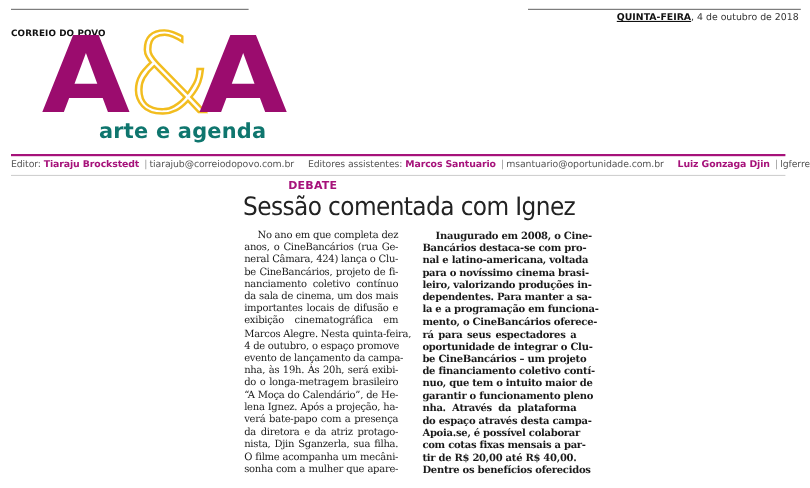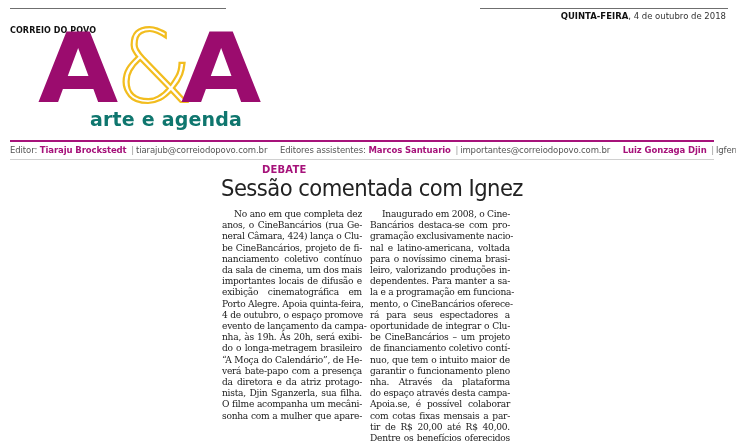--- a/index.html
+++ b/index.html
@@ -2,42 +2,42 @@
 <html><head>
   <meta charset="utf-8">
   <style>
     html, body { margin: 0; padding: 0; background: #ffffff; }
     body { width: 736px; height: 444px; position: relative; overflow: hidden; font-family: "Liberation Sans", sans-serif; }
 
     .top-rule { position: absolute; left: 10px; top: 8px; width: 216px; height: 1px; background: #6f6f6f; }
     .top-rule-right { position: absolute; left: 480px; top: 8px; width: 248px; height: 1px; background: #6f6f6f; }
     .paper-name { position: absolute; left: 10px; top: 11px; font-size: 8px; font-weight: 900; letter-spacing: 0.1px; color: #111; font-family: "DejaVu Sans", sans-serif; margin-top: 15px; }
     .date-line { position: absolute; right: 10px; top: 11px; font-size: 8.5px; color: #333; font-family: "DejaVu Sans", sans-serif; white-space: nowrap; }
-    .date-line .weekday { font-weight: 900; color: #111; }
+    .date-line .weekday { font-weight: 900; color: #111; text-decoration: underline; }
 
     .logo { position: absolute; left: 38px; top: 18px; width: 220px; height: 115px; }
     .logo-a { position: absolute; top: 3px; font-family: "DejaVu Sans", sans-serif; font-weight: 900; font-size: 96px; line-height: 1; color: #9b0c6e; letter-spacing: -2px; transform: scaleX(1.08); transform-origin: left top; }
     .logo-a.first { left: 0; }
     .logo-a.second { left: 143px; }
     .logo-amp { position: absolute; left: 77px; top: 0px; font-family: "DejaVu Sans", sans-serif; font-weight: 300; font-size: 100px; line-height: 1; color: transparent; -webkit-text-stroke: 2.2px #f2bd1f; }
     .logo-sub { position: absolute; left: 52px; top: 90px; font-family: "DejaVu Sans", sans-serif; font-weight: 700; font-size: 19px; color: #0f766e; letter-spacing: 0.2px; }
 
     .magenta-rule { position: absolute; left: 10px; top: 140px; width: 704px; height: 2px; background: #a6127a; }
     .editor-line { position: absolute; left: 10px; top: 145px; width: 704px; font-size: 8.5px; color: #555; font-family: "DejaVu Sans", sans-serif; white-space: nowrap; letter-spacing: -0.1px; }
     .editor-line .name { color: #a6127a; font-weight: 700; }
     .editor-line .sep { color: #999; margin: 0 2px; }
     .editor-line .gap { display: inline-block; width: 10px; }
     .gray-rule { position: absolute; left: 10px; top: 159px; width: 704px; height: 1px; background: #d0d0d0; }
 
     .kicker { position: absolute; left: 222px; top: 164px; font-size: 10px; font-weight: 900; color: #a6127a; font-family: "DejaVu Sans", sans-serif; letter-spacing: 0.2px; padding-left: 40px; }
     .headline { position: absolute; left: 221px; top: 175px; font-size: 23px; font-weight: 400; color: #222; font-family: "DejaVu Sans", sans-serif; letter-spacing: -0.6px; white-space: nowrap; transform: scaleX(0.92); transform-origin: left top; }
 
     .column { position: absolute; top: 209px; width: 140px; font-family: "DejaVu Serif", serif; font-size: 9.1px; line-height: 11.2px; color: #1a1a1a; letter-spacing: -0.25px; }
     .column.left { left: 222px; }
-    .column.right { left: 370px; }
+    .column.right { left: 384px; font-weight: bold; }
     .column .line { display: block; white-space: nowrap; text-align: justify; text-align-last: justify; }
     .column .line.indent { text-indent: 12px; }
   </style>
 </head>
 <body>
 
 <div class="top-rule"></div>
 <div class="top-rule-right"></div>
 
 <div class="paper-name">CORREIO DO POVO</div>
@@ -51,57 +51,57 @@
 </div>
 
 <div class="magenta-rule"></div>
 
 <div class="editor-line">
   <span>Editor:</span>
   <span class="name">Tiaraju Brockstedt</span>
   <span class="sep">|</span><span>tiarajub@correiodopovo.com.br</span><span class="gap"></span>
   <span>Editores assistentes:</span>
   <span class="name">Marcos Santuario</span>
-  <span class="sep">|</span><span>importantes@correiodopovo.com.br</span><span class="gap"></span>
+  <span class="sep">|</span><span>msantuario@oportunidade.com.br</span><span class="gap"></span>
   <span class="name">Luiz Gonzaga Djin</span>
   <span class="sep">|</span><span>lgferreira@correiodopovo.com.br</span>
 </div>
 
 <div class="gray-rule"></div>
 
 <div class="kicker">DEBATE</div>
 <div class="headline">Sessão comentada com Ignez</div>
 
 <div class="column left">
   <span class="line indent">No ano em que completa dez</span>
   <span class="line">anos, o CineBancários (rua Ge-</span>
   <span class="line">neral Câmara, 424) lança o Clu-</span>
   <span class="line">be CineBancários, projeto de fi-</span>
   <span class="line">nanciamento coletivo contínuo</span>
   <span class="line">da sala de cinema, um dos mais</span>
   <span class="line">importantes locais de difusão e</span>
   <span class="line">exibição cinematográfica em</span>
-  <span class="line">Porto Alegre. Apoia quinta-feira,</span>
+  <span class="line">Marcos Alegre. Nesta quinta-feira,</span>
   <span class="line">4 de outubro, o espaço promove</span>
   <span class="line">evento de lançamento da campa-</span>
   <span class="line">nha, às 19h. Às 20h, será exibi-</span>
   <span class="line">do o longa-metragem brasileiro</span>
   <span class="line">“A Moça do Calendário”, de He-</span>
+  <span class="line">lena Ignez. Após a projeção, ha-</span>
   <span class="line">verá bate-papo com a presença</span>
   <span class="line">da diretora e da atriz protago-</span>
   <span class="line">nista, Djin Sganzerla, sua filha.</span>
   <span class="line">O filme acompanha um mecâni-</span>
   <span class="line">sonha com a mulher que apare-</span>
 
 </div>
 
 <div class="column right">
   <span class="line indent">Inaugurado em 2008, o Cine-</span>
   <span class="line">Bancários destaca-se com pro-</span>
-  <span class="line">gramação exclusivamente nacio-</span>
   <span class="line">nal e latino-americana, voltada</span>
   <span class="line">para o novíssimo cinema brasi-</span>
   <span class="line">leiro, valorizando produções in-</span>
   <span class="line">dependentes. Para manter a sa-</span>
   <span class="line">la e a programação em funciona-</span>
   <span class="line">mento, o CineBancários oferece-</span>
   <span class="line">rá para seus espectadores a</span>
   <span class="line">oportunidade de integrar o Clu-</span>
   <span class="line">be CineBancários – um projeto</span>
   <span class="line">de financiamento coletivo contí-</span>

